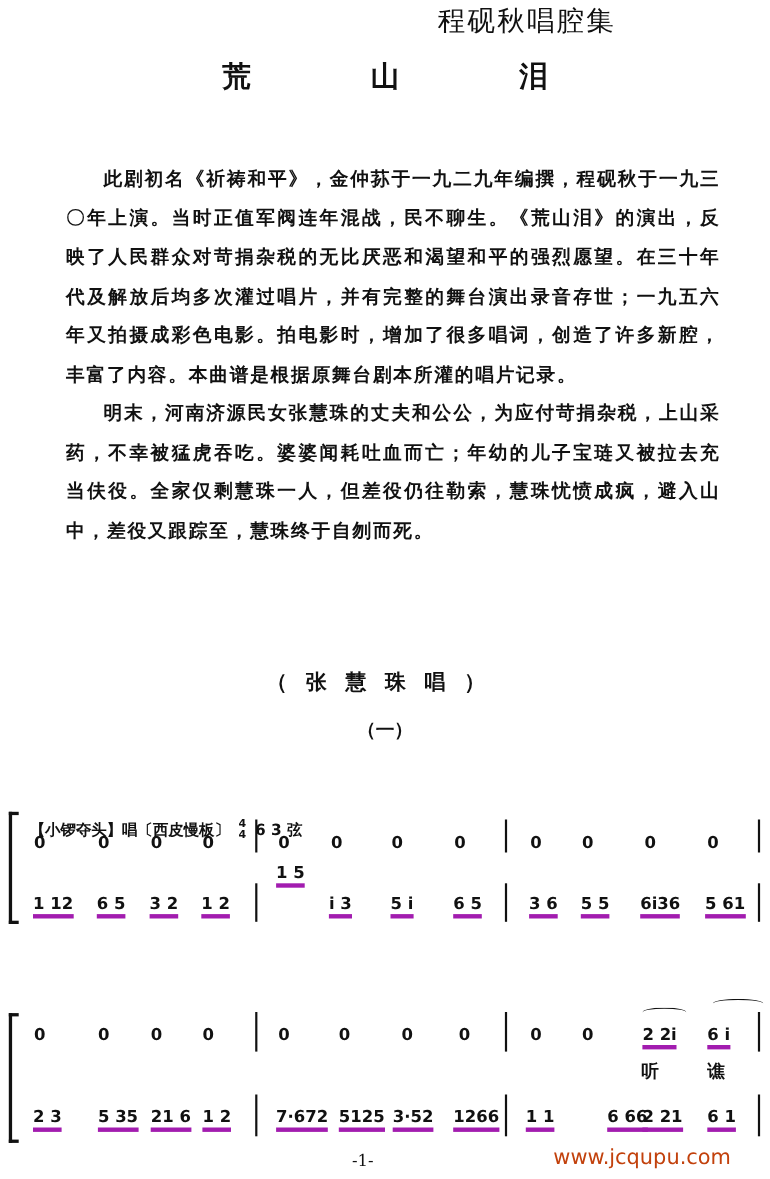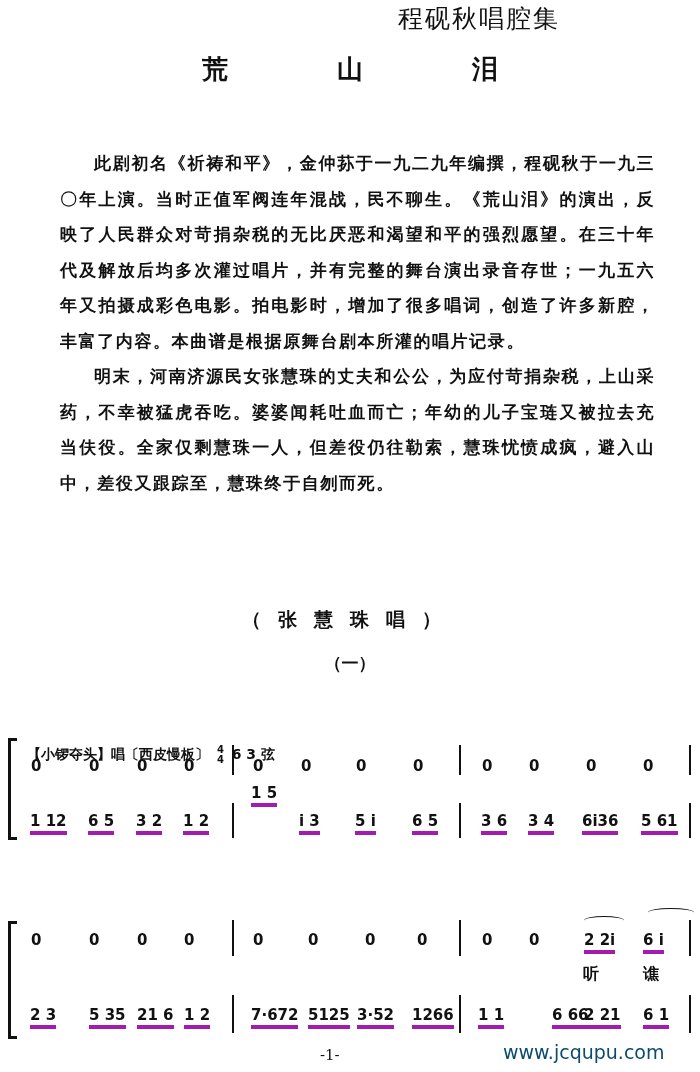--- a/index.html
+++ b/index.html
@@ -16,21 +16,21 @@
   .singer { top:607px; left:0; width:700px; text-align:center; font-size:19px; font-weight:bold; letter-spacing:17px; font-family:"DejaVu Sans", sans-serif; }
   .section { top:652px; left:0; width:700px; text-align:center; font-size:17px; font-weight:bold; font-family:"DejaVu Sans", sans-serif; }
   .tempo { top:705px; left:27px; font-size:14px; font-weight:bold; font-family:"DejaVu Sans", sans-serif; white-space:nowrap;margin-top:40px; }
   .tempo .ts { display:inline-block; vertical-align:middle; font-size:10px; line-height:10px; text-align:center; margin:0 3px; }
   .brace { width:6px; border:3px solid #111; border-right:none; }
   .bar { width:2px; background:#111; }
   .note { font-family:"DejaVu Sans", sans-serif; font-weight:bold; font-size:15px; white-space:nowrap; }
   .ul { border-bottom:4px solid #a21caf; padding-bottom:1px; }
   .lyric { font-family:"DejaVu Sans", sans-serif; font-weight:bold; font-size:16px; }
   .pageno { top:1046px; left:320px; font-size:15px; }
-  .wm { top:1041px; left:503px; font-family:"DejaVu Sans", sans-serif; font-size:19px; color:#0c4a6e; }
+  .wm { top:1041px; left:503px; font-family:"DejaVu Sans", sans-serif; font-size:19px; color:#c2410c; }
   .slur { border-top:1.5px solid #111; border-radius:50% 50% 0 0; height:8px; }
 </style>
 </head>
 <body>
 
 <div class="abs book-title">程砚秋唱腔集</div>
 <div class="abs song-title">
   <span>荒</span>
   <span>山</span>
   <span>泪</span>
@@ -81,21 +81,21 @@
   <div>
     <span class="abs note ul" style="left:30px; top:812px;">1 12</span>
     <span class="abs note ul" style="left:88px; top:812px;">6 5</span>
     <span class="abs note ul" style="left:136px; top:812px;">3 2</span>
     <span class="abs note ul" style="left:183px; top:812px;">1 2</span>
     <span class="abs note ul" style="left:251px; top:784px;">1 5</span>
     <span class="abs note ul" style="left:299px; top:812px;">i 3</span>
     <span class="abs note ul" style="left:355px; top:812px;">5 i</span>
     <span class="abs note ul" style="left:412px; top:812px;">6 5</span>
     <span class="abs note ul" style="left:481px; top:812px;">3 6</span>
-    <span class="abs note ul" style="left:528px; top:812px;">3 4</span>
+    <span class="abs note ul" style="left:528px; top:812px;">5 5</span>
     <span class="abs note ul" style="left:582px; top:812px;">6i36</span>
     <span class="abs note ul" style="left:641px; top:812px;">5 61</span>
   </div>
 </div>
 
 <div>
   <div class="abs brace" style="left:8px; top:921px; height:112px;"></div>
   <div class="abs bar" style="left:232px; top:920px; height:36px;"></div>
   <div class="abs bar" style="left:232px; top:995px; height:38px;"></div>
   <div class="abs bar" style="left:459px; top:920px; height:36px;"></div>

